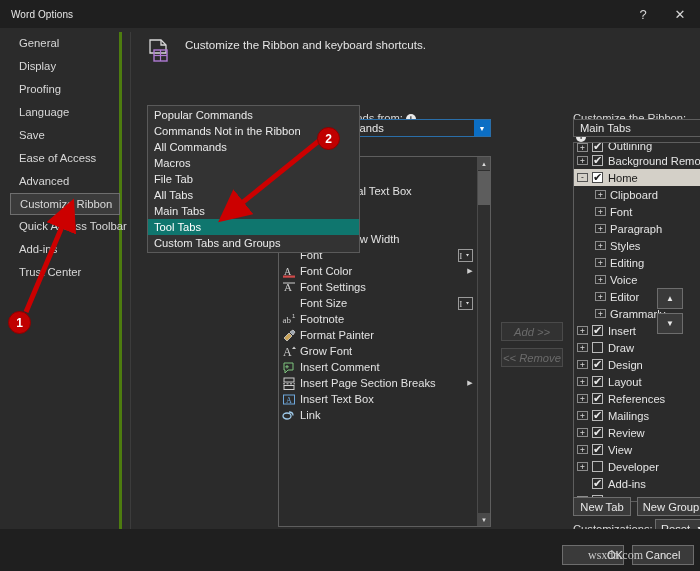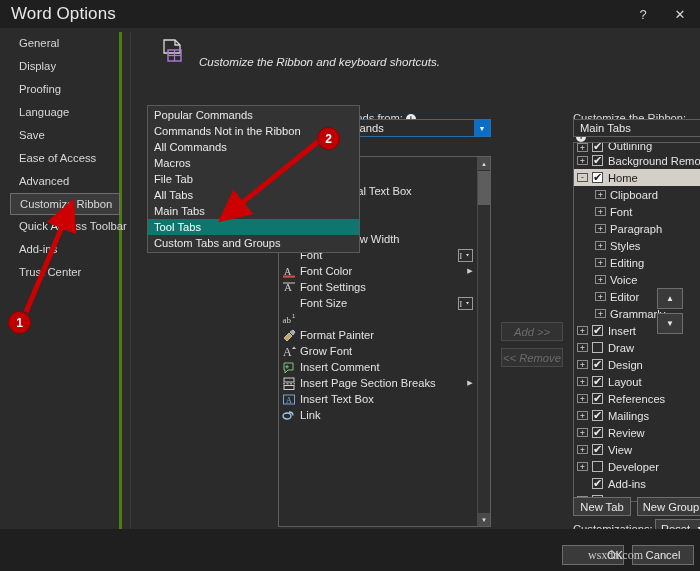--- a/index.html
+++ b/index.html
@@ -17,21 +17,21 @@
     color: #dcdcdc;
   }
 
   
   .titlebar {
     position: absolute; left: 0; top: 0; width: 700px; height: 28px;
     background: #1f1f1f;
     display: flex; align-items: center;
   }
   .titlebar .title {
-    margin-left: 11px; font-size: 17px; color: #e6e6e6; letter-spacing: .1px;
+    margin-left: 11px; font-size: 10px; color: #e6e6e6; letter-spacing: .1px;
   }
   .winbtns { position: absolute; right: 0; top: 0; height: 28px; display: flex; }
   .winbtn {
     width: 34px; height: 28px; display: flex; align-items: center; justify-content: center;
     color: #d6d6d6; font-size: 13px; cursor: default;
   }
   .winbtn.close { width: 40px; }
 
   
   .sidebar {
@@ -46,21 +46,21 @@
     background: #3b3b3b; border: 1px solid #6e6e6e; height: 22px; line-height: 20px;
     margin-right: -1px;
   }
 
   
   .content {
     position: absolute; left: 130px; top: 32px; width: 560px; height: 497px;
     background: #2b2b2b; border-left: 1px solid #3c3c3c;
   }
 
-  .hdr { position: absolute; left: 30px; top: 6px; display: flex; align-items: flex-end; font-style: italic; }
+  .hdr { position: absolute; left: 16px; top: 6px; display: flex; align-items: flex-start; }
   .hdr-text { font-size: 11.6px; color: #e4e4e4; margin-left: 12px; }
 
   .lbl { font-size: 11.2px; color: #d9d9d9; white-space: nowrap; }
   .info-dot {
     display: inline-block; width: 10px; height: 10px; border-radius: 50%;
     background: #e9e9e9; color: #2b2b2b; font-size: 8px; line-height: 10px;
     text-align: center; font-weight: bold; margin-left: 3px; vertical-align: 1px;
   }
 
   
@@ -358,20 +358,21 @@
               </svg>
             </span>
           </div>
           <div class="row">
             <span class="ico">
               <svg width="15" height="13" viewBox="0 0 15 13">
                 <text x="0.5" y="10" font-size="9" fill="#cfcfcf" font-family="serif">ab</text>
                 <text x="10" y="5" font-size="6" fill="#cfcfcf">1</text>
               </svg>
             </span>
+            <span class="txt">Footnote</span>
           </div>
           <div class="row">
             <span class="ico">
               <svg width="15" height="13" viewBox="0 0 15 13">
                 <path d="M2 9 l5 -5 l3 3 l-5 5 z" fill="#caa45a" stroke="#cfcfcf" stroke-width="0.8"></path>
                 <path d="M8 3 l3 -2 l2 2 l-2 3z" fill="#9aa4b0" stroke="#cfcfcf" stroke-width="0.8"></path>
               </svg>
             </span>
             <span class="txt">Format Painter</span>
           </div>

